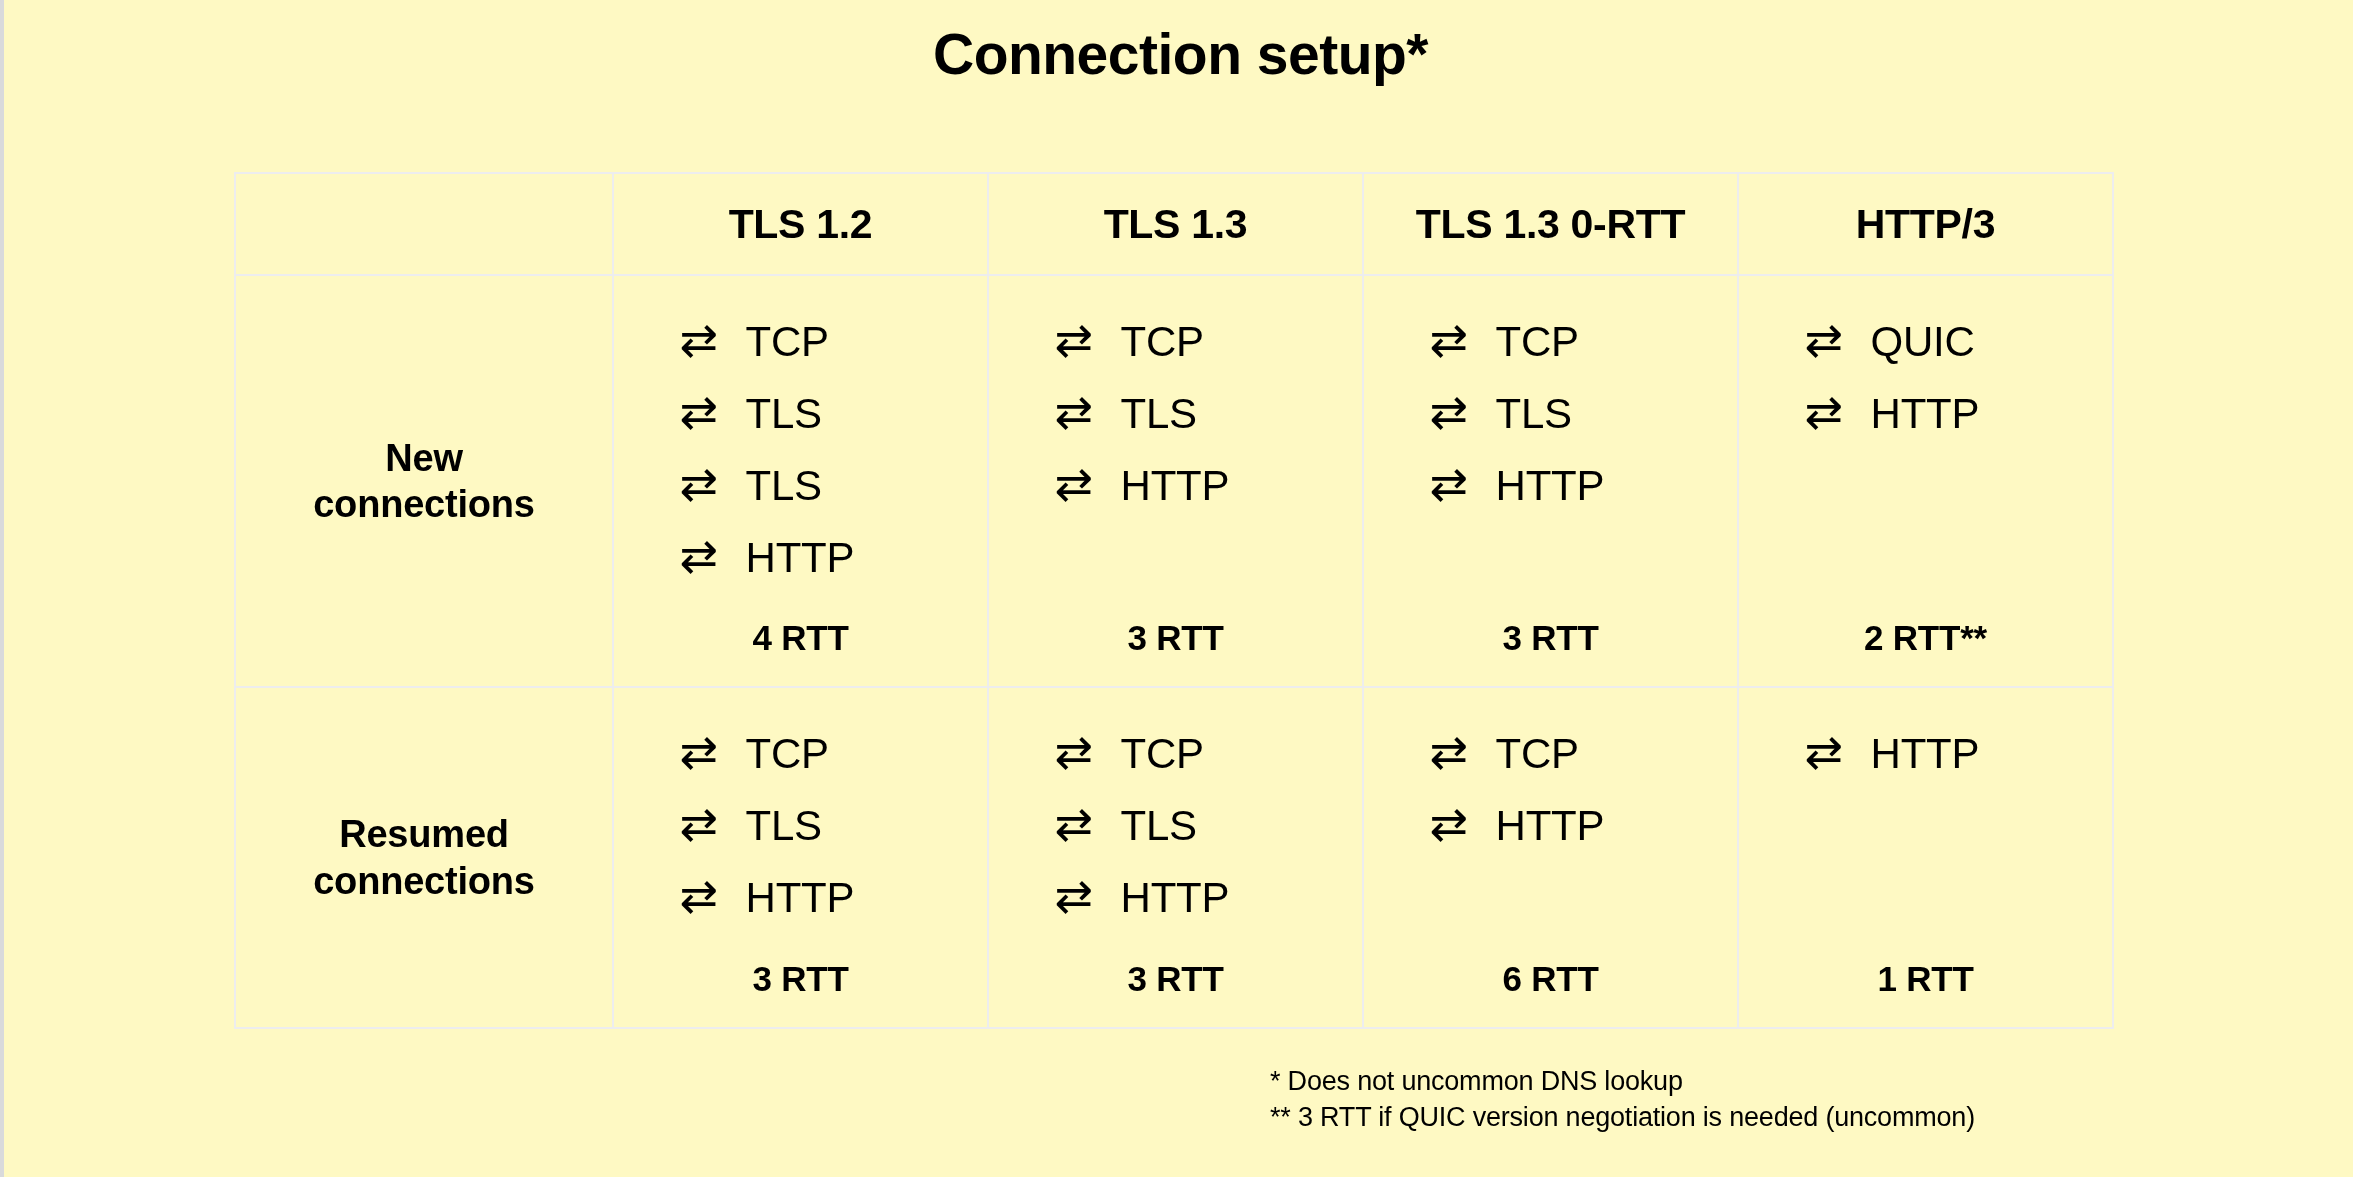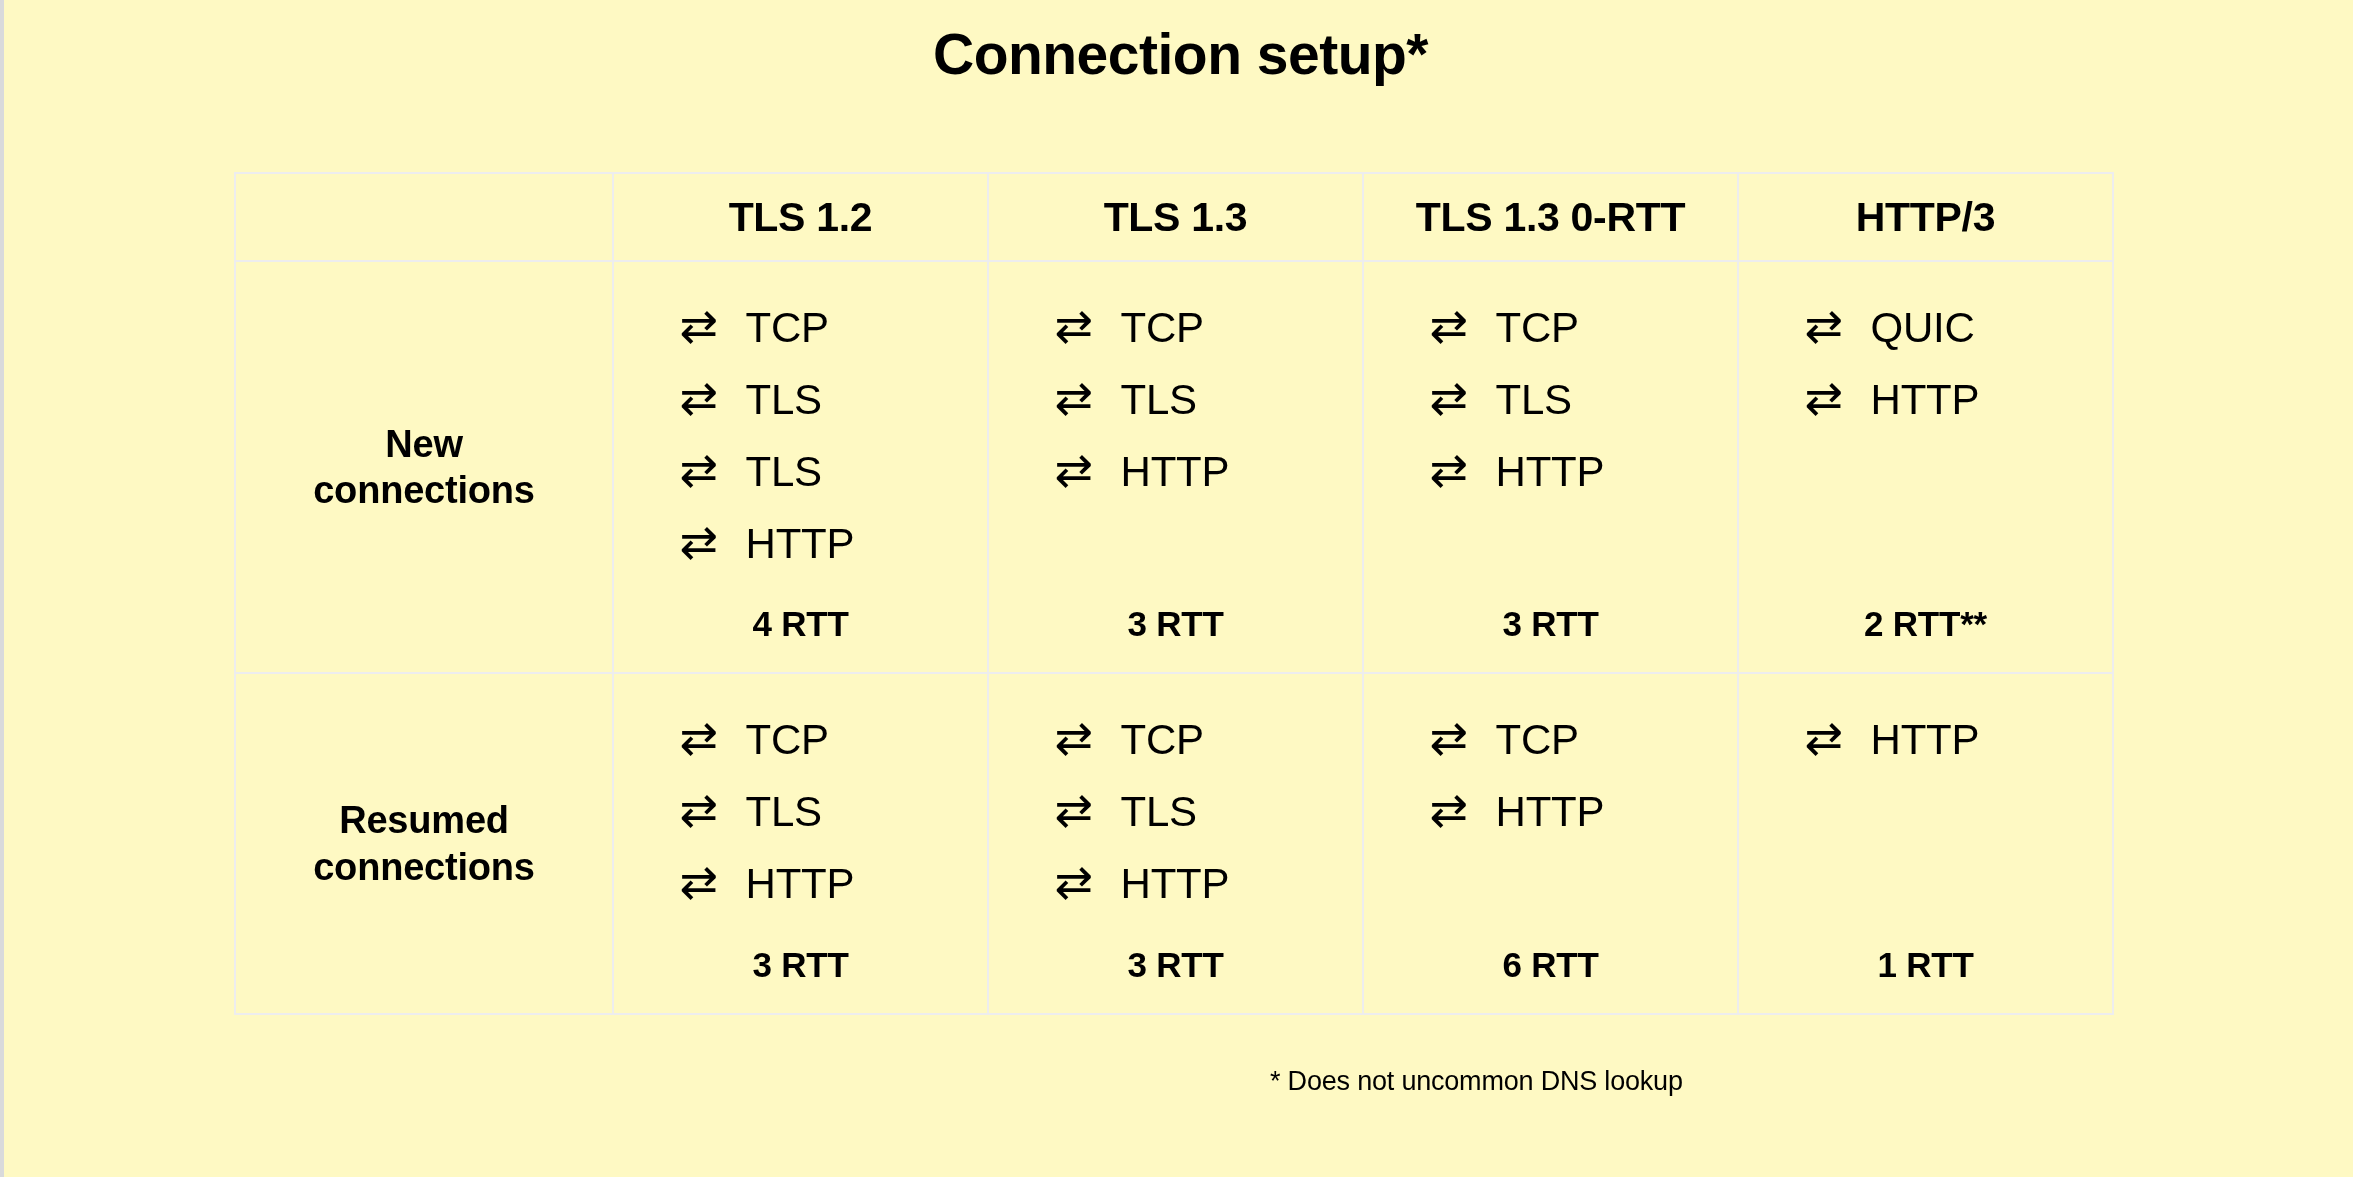--- a/index.html
+++ b/index.html
@@ -49,21 +49,21 @@
     padding: 0;
     vertical-align: middle;
     text-align: center;
   }
 
   col.c-label { width: 378px; }
   col.c-data  { width: 375px; }
 
   
   thead th {
-    height: 88px;
+    height: 102px;
     font-size: 41px;
     font-weight: bold;
     letter-spacing: -0.3px;
   }
   thead th.corner-cell { border-top-color: #ededee; }
 
   
   tbody td.row-label {
     font-size: 38px;
     font-weight: bold;
@@ -305,15 +305,16 @@
             <div class="rtt">1 RTT</div>
           </div>
         </td>
       </tr>
 
     </tbody>
   </table>
 
   <div id="footnotes">
     <div>* Does not uncommon DNS lookup</div>
+    <div>** 3 RTT if QUIC version negotiation is needed (uncommon)</div>
   </div>
 
 </div>
 
 </body></html>

